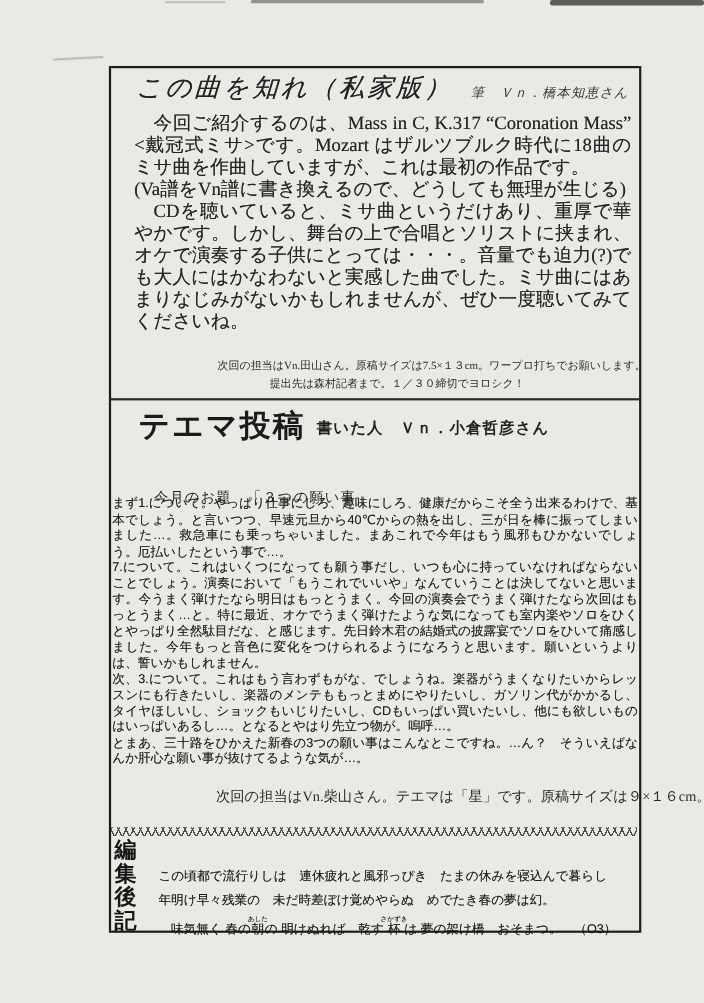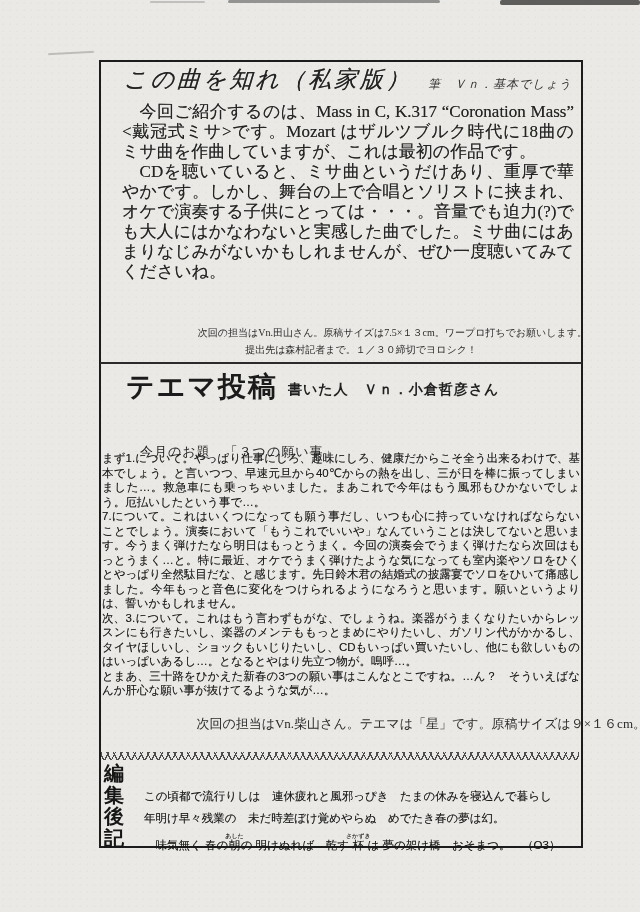--- a/index.html
+++ b/index.html
@@ -88,23 +88,24 @@
 
   <div class="smudge s1"></div>
   <div class="smudge s2"></div>
   <div class="smudge s3"></div>
   <div class="smudge s4"></div>
 
   <div class="frame"></div>
 
   <div>
     <div class="a1-title">この曲を知れ（私家版）</div>
-    <div class="a1-byline">筆　Ｖｎ．基本でしょう</div>
+    <div class="a1-byline">筆　Ｖｎ．橋本知恵さん</div>
     <div class="a1-body">
       <p>　今回ご紹介するのは、Mass in C, K.317 “Coronation Mass” &lt;戴冠式ミサ&gt;です。Mozart はザルツブルク時代に18曲のミサ曲を作曲していますが、これは最初の作品です。</p>
+      <p>(Va譜をVn譜に書き換えるので、どうしても無理が生じる)</p>
       <p>　CDを聴いていると、ミサ曲というだけあり、重厚で華やかです。しかし、舞台の上で合唱とソリストに挟まれ、オケで演奏する子供にとっては・・・。音量でも迫力(?)でも大人にはかなわないと実感した曲でした。ミサ曲にはあまりなじみがないかもしれませんが、ぜひ一度聴いてみてくださいね。</p>
     </div>
     <div class="a1-notes">
       <div class="n1">次回の担当はVn.田山さん。原稿サイズは7.5×１３cm。ワープロ打ちでお願いします。</div>
       <div class="n2">提出先は森村記者まで。１／３０締切でヨロシク！</div>
     </div>
   </div>
 
   <div class="divider"></div>
 

